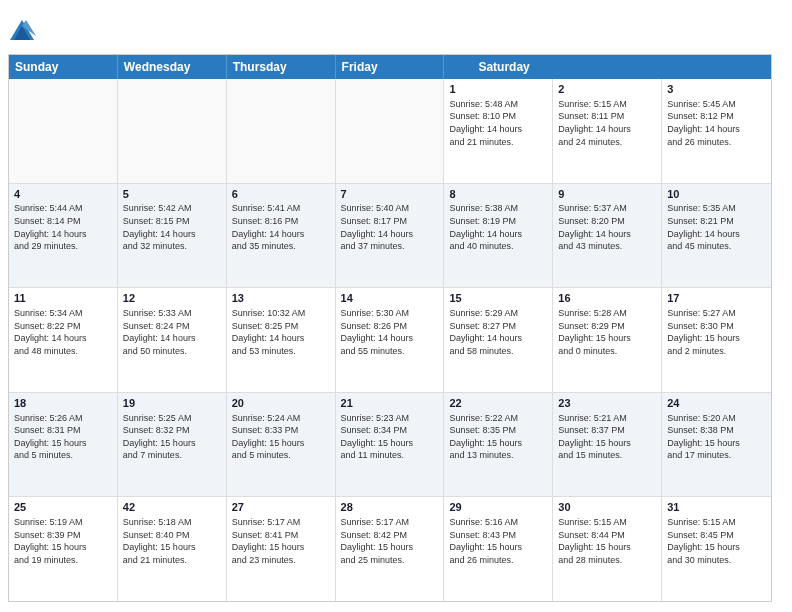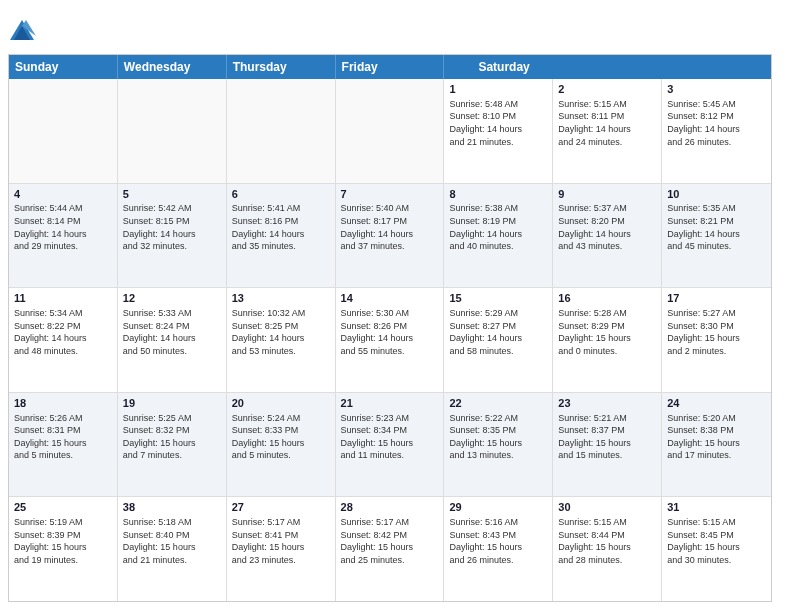--- a/index.html
+++ b/index.html
@@ -314,21 +314,21 @@
         </div>
         <div class="cal-row">
           <div class="cal-cell">
             <div class="day-num">25</div>
             <div class="cell-text">Sunrise: 5:19 AM</div>
             <div class="cell-text">Sunset: 8:39 PM</div>
             <div class="cell-text">Daylight: 15 hours</div>
             <div class="cell-text">and 19 minutes.</div>
           </div>
           <div class="cal-cell">
-            <div class="day-num">38</div>
+            <div class="day-num">42</div>
             <div class="cell-text">Sunrise: 5:18 AM</div>
             <div class="cell-text">Sunset: 8:40 PM</div>
             <div class="cell-text">Daylight: 15 hours</div>
             <div class="cell-text">and 21 minutes.</div>
           </div>
           <div class="cal-cell">
             <div class="day-num">27</div>
             <div class="cell-text">Sunrise: 5:17 AM</div>
             <div class="cell-text">Sunset: 8:41 PM</div>
             <div class="cell-text">Daylight: 15 hours</div>

